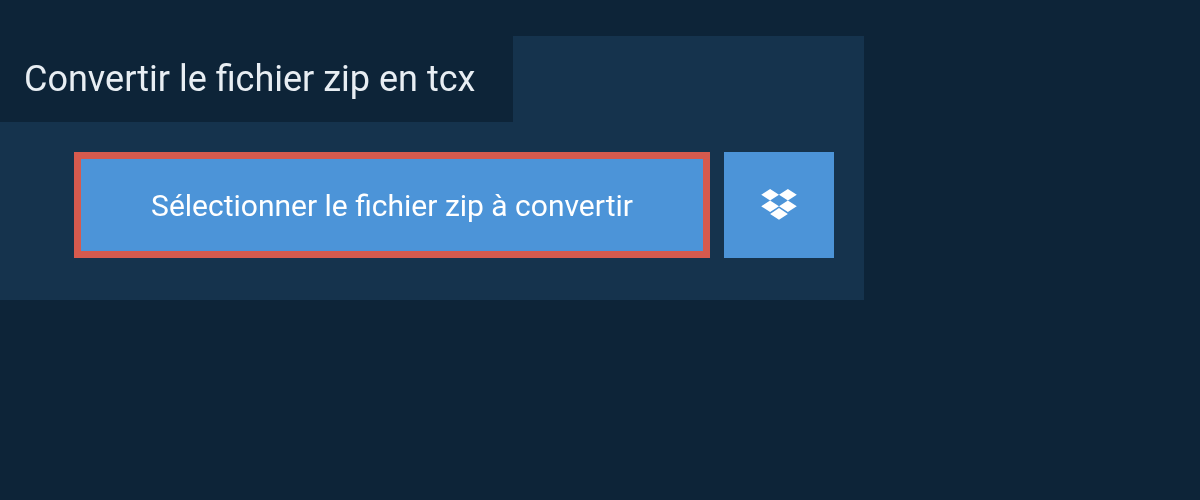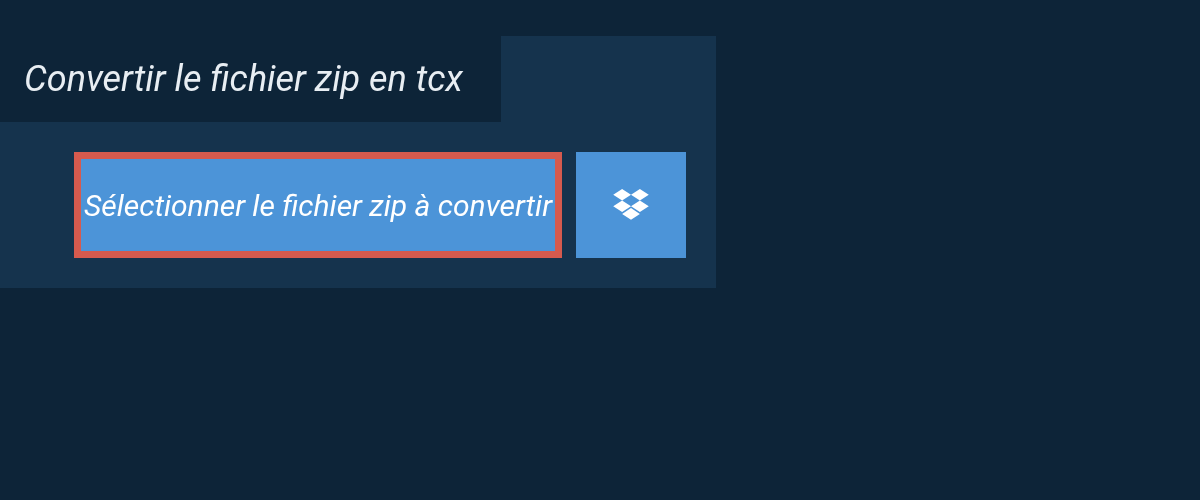--- a/index.html
+++ b/index.html
@@ -9,24 +9,23 @@
     }
     body {
       width: 1200px;
       height: 500px;
       background-color: #0d2438;
       font-family: -apple-system, BlinkMacSystemFont, "Segoe UI", Roboto, Helvetica, Arial, sans-serif;
       overflow: hidden;
     }
     .panel {
       background-color: #15334d;
-      width: 716px;
+      width: 864px;
       margin-top: 36px;
-      padding-bottom: 30px;
-      font-style: italic;
+      padding-bottom: 42px;
     }
     .title-tab {
       display: inline-block;
       background-color: #0d2438;
       padding: 22px 38px 22px 24px;
       color: #e8eef3;
       font-size: 36px;
       font-weight: 400;
     }
     .button-row {

